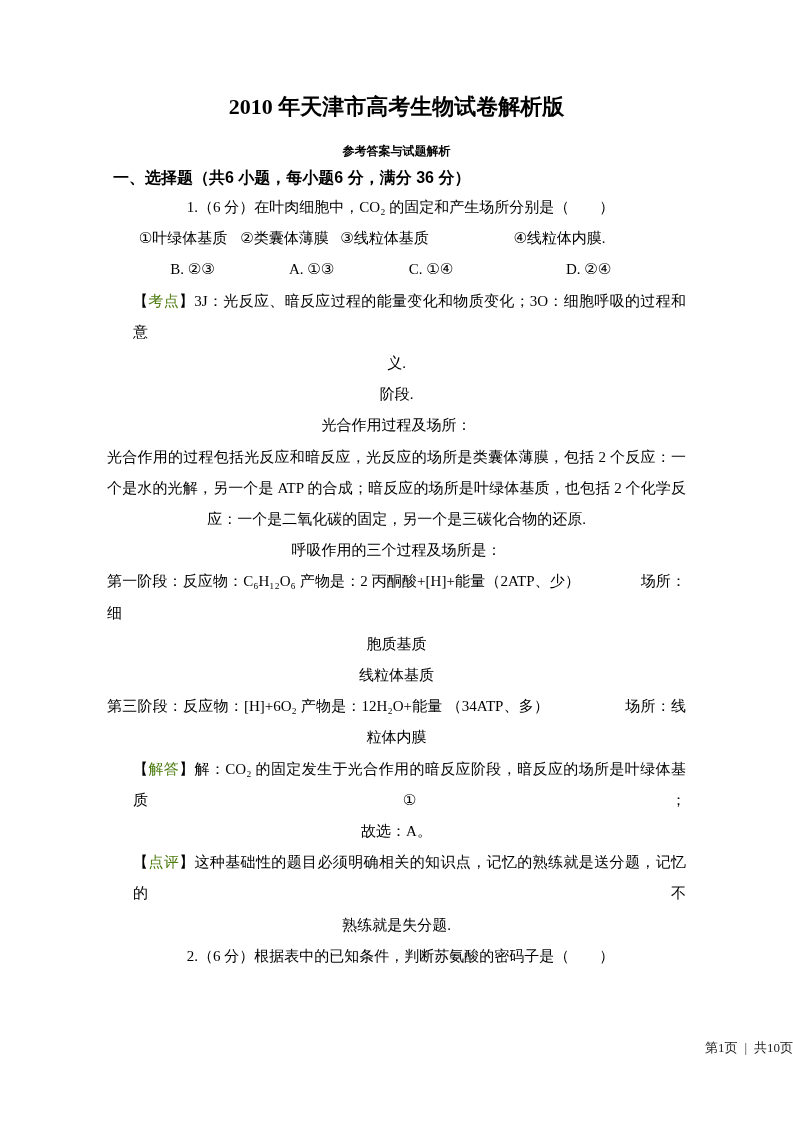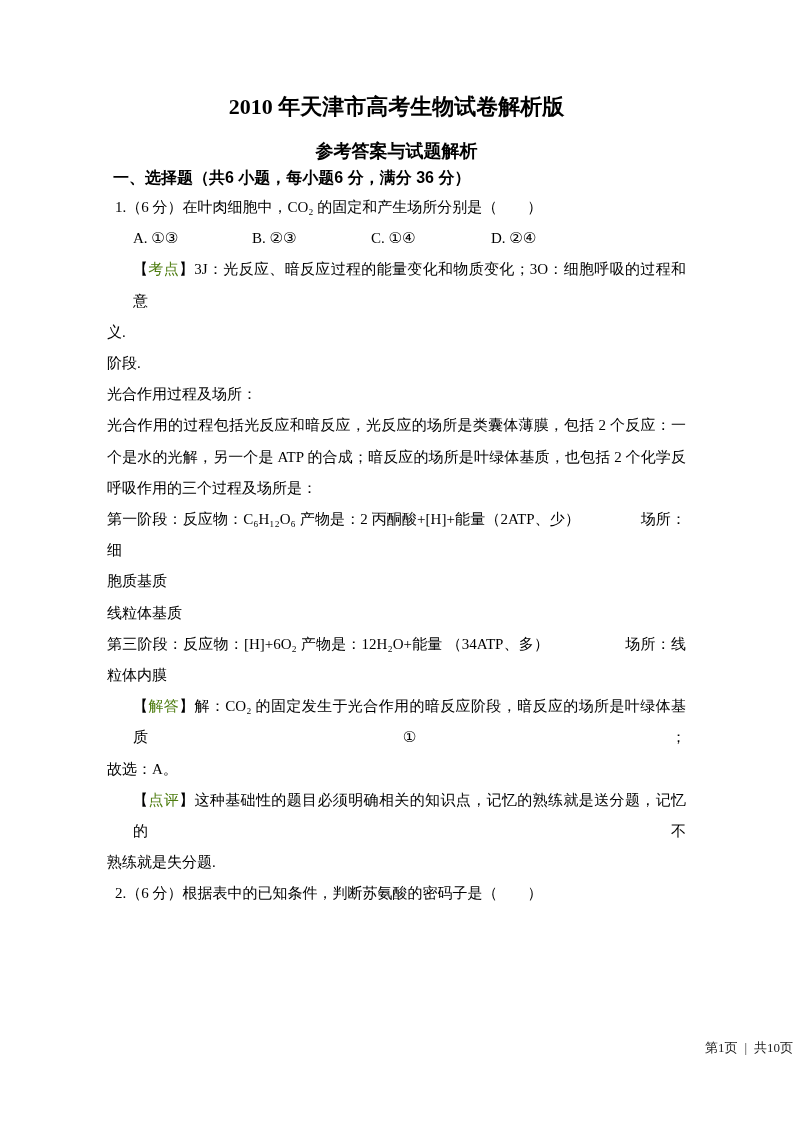--- a/index.html
+++ b/index.html
@@ -7,32 +7,32 @@
     position:relative; width:793px; height:1122px; margin:0 auto;
     background:#ffffff; overflow:hidden; color:#000;
     font-family:"Liberation Serif","DejaVu Serif","DejaVu Sans",serif;
   }
   .title {
     margin:0; padding-top:92px; text-align:center;
     font-size:22px; font-weight:700; line-height:30px;
   }
   .subtitle {
     margin:22px 0 0 0; text-align:center;
-    font-size:18px; font-weight:700; line-height:15px;
+    font-size:12px; font-weight:700; line-height:15px;
     font-family:"Liberation Sans","DejaVu Sans",sans-serif;
   }
   .section-heading {
     margin:8px 0 0 113px; font-size:16px; font-weight:700; line-height:21px;
     font-family:"Liberation Sans","DejaVu Sans",sans-serif;
   }
   .content {
     margin:4px 0 0 107px; width:579px;
     font-size:15px; line-height:31.2px;
   }
-  .ln { min-height:31.2px; }
+  .ln { min-height:31.2px;text-align:center; }
   .ind-q   { padding-left:8px;  }
   .ind-opt { padding-left:26px; }
   .ind-label { padding-left:26px; }
   .full { text-align:justify; text-align-last:justify; }
   .blue { color:#4d7c0f; }
   .opts-grid { display:grid; grid-template-columns:100px 103px 97px auto; }
   .opts-grid span { white-space:nowrap; }
   .choices-grid { display:grid; grid-template-columns:119px 119px 120px auto; }
   .choices-grid span { white-space:nowrap; }
   .footer {
@@ -47,36 +47,43 @@
 <div class="page">
 
   <h1 class="title">2010 年天津市高考生物试卷解析版</h1>
   <h2 class="subtitle">参考答案与试题解析</h2>
   <h3 class="section-heading">一、选择题（共6 小题，每小题6 分，满分 36 分）</h3>
 
   <div class="content">
 
     <div class="ln ind-q">1.（6 分）在叶肉细胞中，CO₂ 的固定和产生场所分别是（　　）</div>
 
+    <div class="ln ind-opt opts-grid">
+      <span>①叶绿体基质</span>
+      <span>②类囊体薄膜</span>
+      <span>③线粒体基质</span>
+      <span>④线粒体内膜.</span>
+    </div>
 
     <div class="ln ind-opt choices-grid">
+      <span>B. ②③</span>
       <span>A. ①③</span>
-      <span>B. ②③</span>
       <span>C. ①④</span>
       <span>D. ②④</span>
     </div>
 
     <div class="ln ind-label full"><span>【</span><span class="blue">考点</span><span>】</span><span>3J：光反应、暗反应过程的能量变化和物质变化；3O：细胞呼吸的过程和意</span></div>
     <div class="ln">义.</div>
 
     <div class="ln">阶段.</div>
 
     <div class="ln">光合作用过程及场所：</div>
     <div class="ln full">光合作用的过程包括光反应和暗反应，光反应的场所是类囊体薄膜，包括 2 个反应：一</div>
     <div class="ln full">个是水的光解，另一个是 ATP 的合成；暗反应的场所是叶绿体基质，也包括 2 个化学反</div>
+    <div class="ln">应：一个是二氧化碳的固定，另一个是三碳化合物的还原.</div>
     <div class="ln">呼吸作用的三个过程及场所是：</div>
     <div class="ln full">第一阶段：反应物：C₆H₁₂O₆ 产物是：2 丙酮酸+[H]+能量（2ATP、少）　　　　场所：细</div>
     <div class="ln">胞质基质</div>
     <div class="ln">线粒体基质</div>
     <div class="ln full">第三阶段：反应物：[H]+6O₂ 产物是：12H₂O+能量 （34ATP、多）　　　　　场所：线</div>
     <div class="ln">粒体内膜</div>
 
     <div class="ln ind-label full"><span>【</span><span class="blue">解答</span><span>】</span><span>解：CO₂ 的固定发生于光合作用的暗反应阶段，暗反应的场所是叶绿体基质①；</span></div>
     <div class="ln">故选：A。</div>
 

